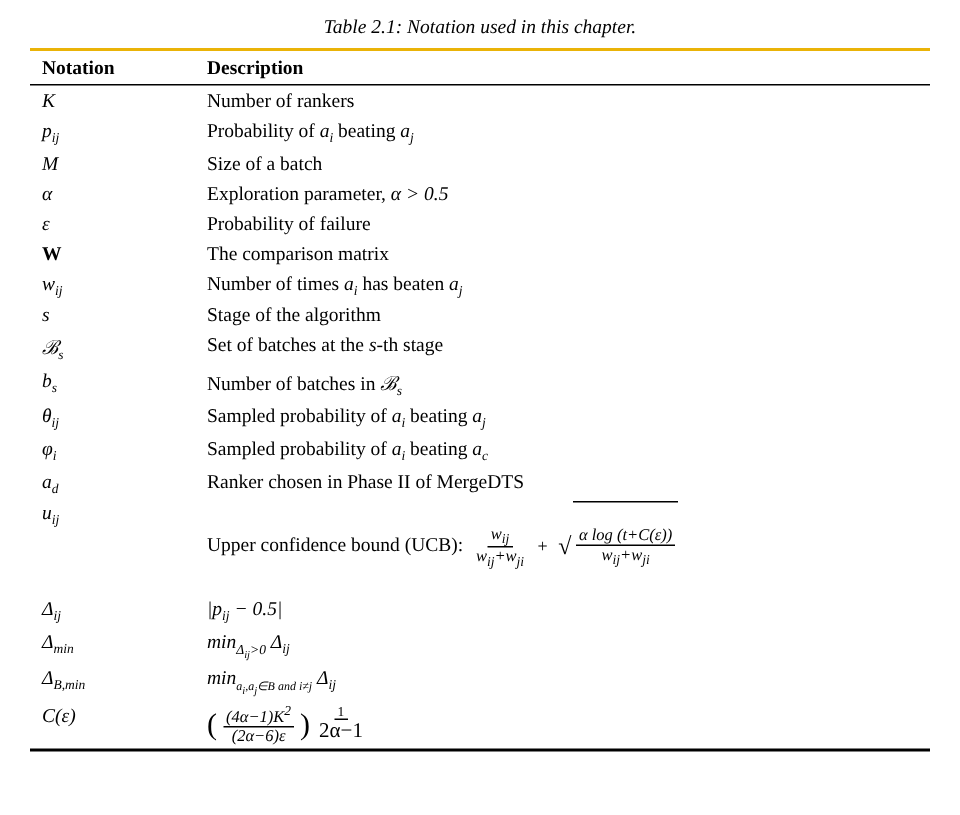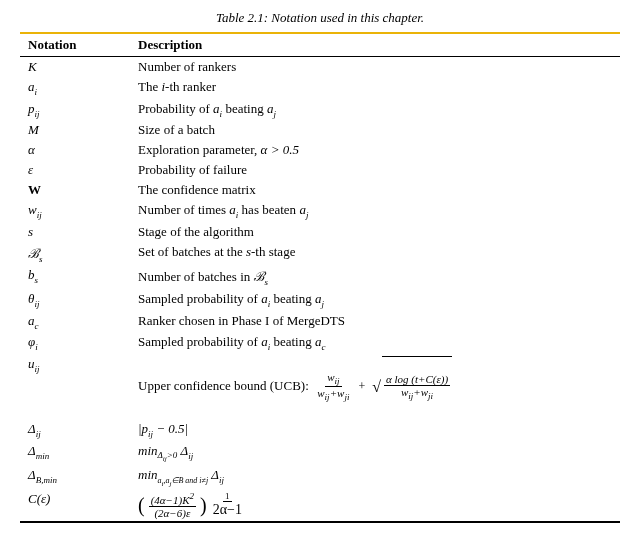--- a/index.html
+++ b/index.html
@@ -118,24 +118,20 @@
       <th class="desc-col">Description</th>
     </tr>
   </thead>
   <tbody>
 
     <tr>
       <td><span class="math">K</span></td>
       <td>Number of rankers</td>
     </tr>
 
-    <tr>
-      <td><span class="math">a<sub class="sub">i</sub></span></td>
-      <td>The <span class="math">i</span>-th ranker</td>
-    </tr>
 
     <tr>
       <td><span class="math">p<sub class="sub">ij</sub></span></td>
       <td>Probability of <span class="math">a<sub class="sub">i</sub></span> beating <span class="math">a<sub class="sub">j</sub></span></td>
     </tr>
 
     <tr>
       <td><span class="math">M</span></td>
       <td>Size of a batch</td>
     </tr>
@@ -145,21 +141,21 @@
       <td>Exploration parameter, <span class="math">α &gt; 0.5</span></td>
     </tr>
 
     <tr>
       <td><span class="math">ε</span></td>
       <td>Probability of failure</td>
     </tr>
 
     <tr>
       <td><span class="bold-math">W</span></td>
-      <td>The confidence matrix</td>
+      <td>The comparison matrix</td>
     </tr>
 
     <tr>
       <td><span class="math">w<sub class="sub">ij</sub></span></td>
       <td>Number of times <span class="math">a<sub class="sub">i</sub></span> has beaten <span class="math">a<sub class="sub">j</sub></span></td>
     </tr>
 
     <tr>
       <td><span class="math">s</span></td>
       <td>Stage of the algorithm</td>
@@ -173,30 +169,30 @@
     <tr>
       <td><span class="math">b<sub class="sub">s</sub></span></td>
       <td>Number of batches in <span class="math">ℬ<sub class="sub">s</sub></span></td>
     </tr>
 
     <tr>
       <td><span class="math">θ<sub class="sub">ij</sub></span></td>
       <td>Sampled probability of <span class="math">a<sub class="sub">i</sub></span> beating <span class="math">a<sub class="sub">j</sub></span></td>
     </tr>
 
-    <tr>
-      <td><span class="math">a<sub class="sub">c</sub></span></td>
-      <td>Ranker chosen in Phase I of MergeDTS</td>
-    </tr>
 
     <tr>
       <td><span class="math">φ<sub class="sub">i</sub></span></td>
       <td>Sampled probability of <span class="math">a<sub class="sub">i</sub></span> beating <span class="math">a<sub class="sub">c</sub></span></td>
     </tr>
 
+    <tr>
+      <td><span class="math">a<sub class="sub">d</sub></span></td>
+      <td>Ranker chosen in Phase II of MergeDTS</td>
+    </tr>
 
     <tr>
       <td><span class="math">u<sub class="sub">ij</sub></span></td>
       <td>
         Upper confidence bound (UCB):&nbsp;
         <span class="formula">
           <span class="frac">
             <span class="num"><span class="math">w<sub class="sub">ij</sub></span></span>
             <span class="den"><span class="math">w<sub class="sub">ij</sub>+w<sub class="sub">ji</sub></span></span>
           </span>

